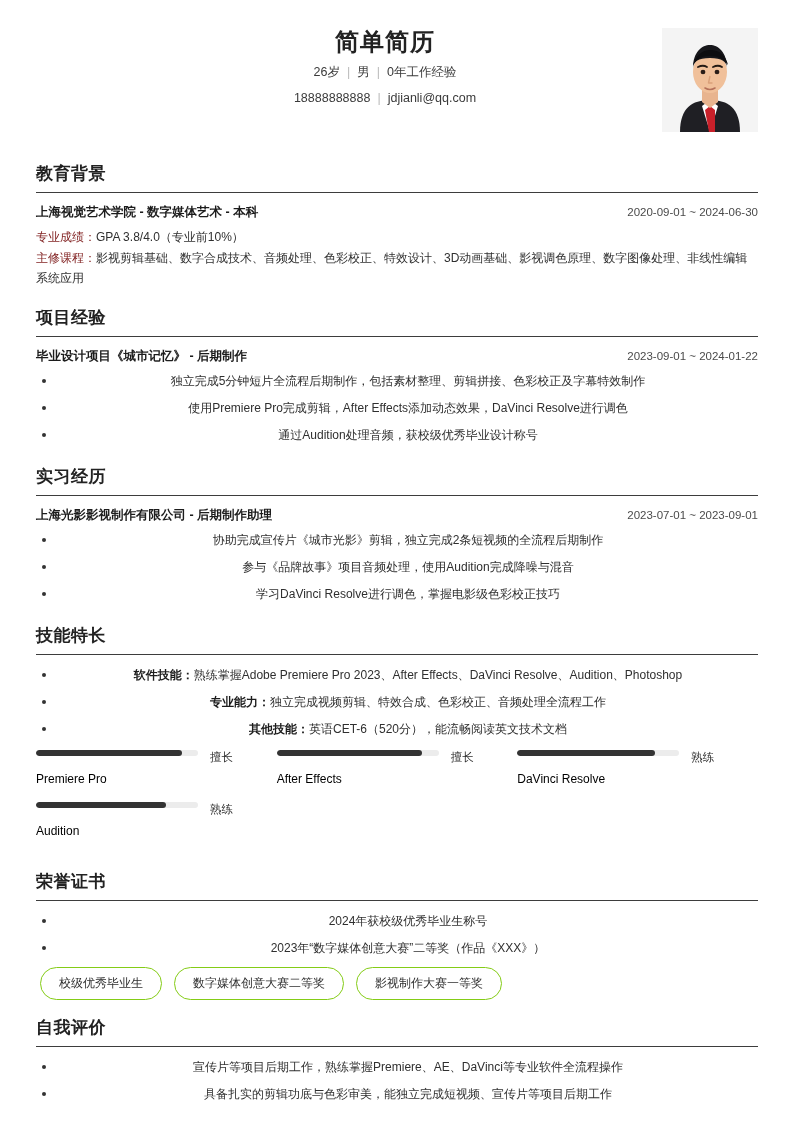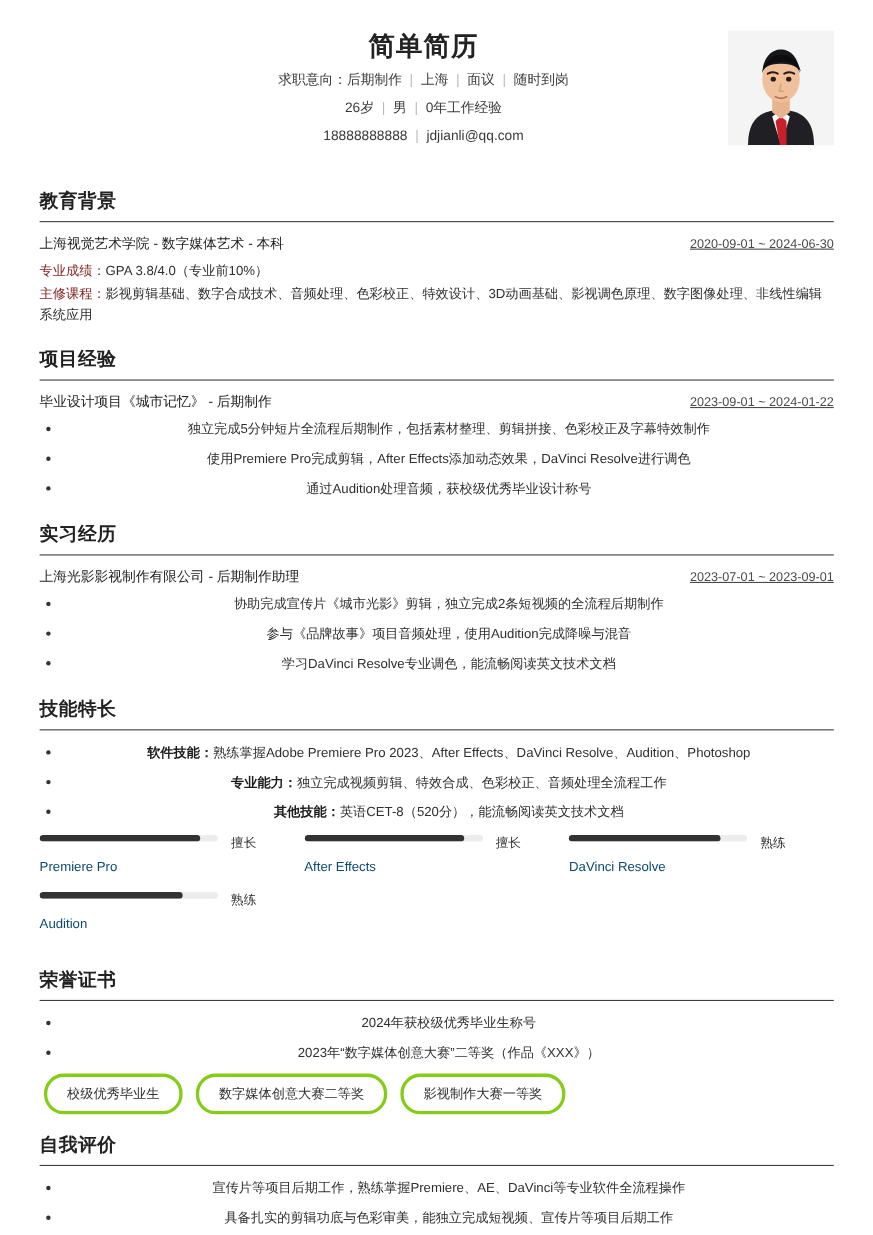--- a/index.html
+++ b/index.html
@@ -74,29 +74,28 @@
 
   .entry { margin-bottom: 6px; }
   .entry-head {
     display: flex;
     justify-content: space-between;
     align-items: baseline;
     margin-bottom: 7px;
   }
   .entry-title {
     font-size: 12.5px;
-    font-weight: normal;
+    font-weight: bold;
     color: #1c1c1c;
   }
   .entry-date {
     font-size: 11.5px;
     color: #4a4a4a;
     white-space: nowrap;
     padding-left: 14px;
-    text-decoration: underline;
   }
 
   .detail-line {
     font-size: 12px;
     color: #2f2f2f;
     line-height: 1.62;
     margin-bottom: 2px;
   }
   .detail-line b { font-weight: normal; color: #7f1d1d; }
 
@@ -152,53 +151,50 @@
     border-radius: 3px;
   }
   .skill-level {
     font-size: 11.5px;
     color: #2f2f2f;
     padding-left: 12px;
     white-space: nowrap;
   }
   .skill-name {
     font-size: 12px;
-    color: #0c4a6e;
+    color: #000000;
   }
 
   
   .tags {
     display: flex;
     flex-wrap: wrap;
     gap: 12px;
     margin-top: 10px;
     padding-left: 4px;
   }
   .tag {
-    border: 3px solid #84cc16;
+    border: 1px solid #84cc16;
     border-radius: 18px;
     padding: 7px 18px;
     font-size: 12px;
     color: #2f2f2f;
     background: #ffffff;
     white-space: nowrap;
   }
 </style>
 </head>
 <body>
 
 <div class="page">
 
   <div class="header">
     <div class="header-main">
       <div class="resume-title">简单简历</div>
 
-      <div class="contact-line">
-        <span>求职意向：</span><span>后期制作</span><span class="sep">|</span><span>上海</span><span class="sep">|</span><span>面议</span><span class="sep">|</span><span>随时到岗</span>
-      </div>
 
       <div class="contact-line">
         <span>26岁</span><span class="sep">|</span><span>男</span><span class="sep">|</span><span>0年工作经验</span>
       </div>
 
       <div class="contact-line">
         <span>18888888888</span><span class="sep">|</span><span>jdjianli@qq.com</span>
       </div>
     </div>
 
@@ -256,31 +252,31 @@
   <div class="section">
     <div class="section-title">实习经历</div>
     <div class="entry">
       <div class="entry-head">
         <div class="entry-title">上海光影影视制作有限公司 - 后期制作助理</div>
         <div class="entry-date">2023-07-01 ~ 2023-09-01</div>
       </div>
       <ul class="bullets">
         <li>协助完成宣传片《城市光影》剪辑，独立完成2条短视频的全流程后期制作</li>
         <li>参与《品牌故事》项目音频处理，使用Audition完成降噪与混音</li>
-        <li>学习DaVinci Resolve专业调色，能流畅阅读英文技术文档</li>
+        <li>学习DaVinci Resolve进行调色，掌握电影级色彩校正技巧</li>
       </ul>
     </div>
   </div>
 
   <div class="section">
     <div class="section-title">技能特长</div>
     <ul class="bullets">
       <li><b>软件技能：</b><span>熟练掌握Adobe Premiere Pro 2023、After Effects、DaVinci Resolve、Audition、Photoshop</span></li>
       <li><b>专业能力：</b><span>独立完成视频剪辑、特效合成、色彩校正、音频处理全流程工作</span></li>
-      <li><b>其他技能：</b><span>英语CET-8（520分），能流畅阅读英文技术文档</span></li>
+      <li><b>其他技能：</b><span>英语CET-6（520分），能流畅阅读英文技术文档</span></li>
     </ul>
 
     <div class="skill-grid">
       <div class="skill-item">
         <div class="skill-bar-row">
           <div class="skill-track">
             <div class="skill-fill" style="width: 90%;"></div>
           </div>
           <span class="skill-level">擅长</span>
         </div>

